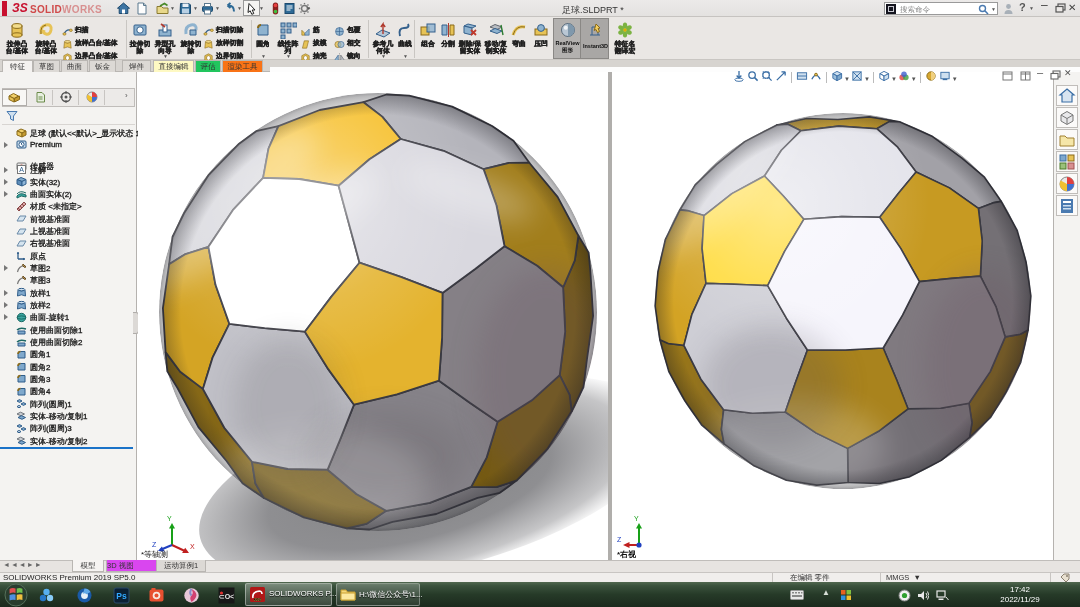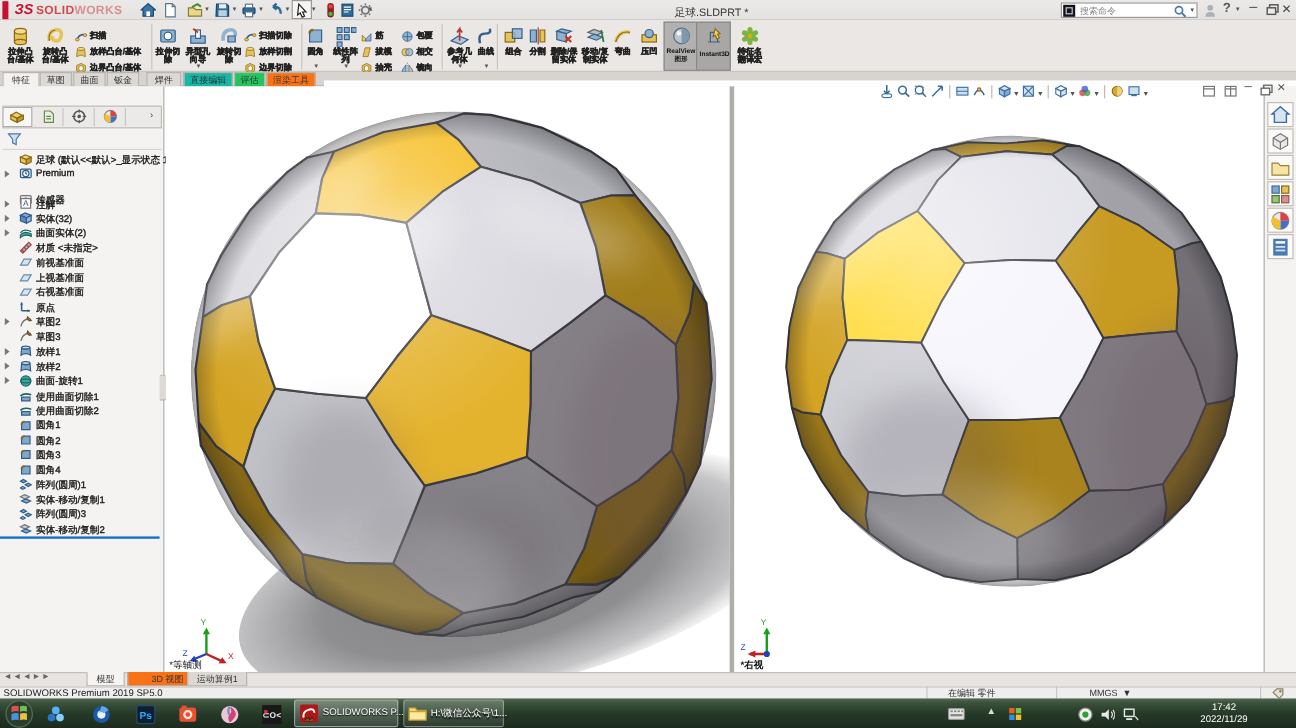--- a/index.html
+++ b/index.html
@@ -289,21 +289,21 @@
 <div class="ab lbl" style="left:601px;top:40px;width:48px">特征名
 翻译宏</div>
 <div class="ab" style="left:0;top:60px;width:1080px;height:12px;background:#d7d4d0"></div>
 <div class="ab" style="left:270px;top:67px;width:810px;height:5px;background:#fdfdfd"></div>
 <div class="ab" style="left:0;top:71px;width:270px;height:1px;background:#b9b6b2"></div>
 <div class="tab" style="left:2px;width:31px;background:#f4f2f0">特征</div>
 <div class="tab" style="left:33px;width:27px;background:#dcd9d5">草图</div>
 <div class="tab" style="left:61px;width:27px;background:#dcd9d5">曲面</div>
 <div class="tab" style="left:89px;width:27px;background:#dcd9d5">钣金</div>
 <div class="tab" style="left:122px;width:29px;background:#dcd9d5">焊件</div>
-<div class="tab" style="left:153px;width:41px;background:#14b8a6">直接编辑</div>
+<div class="tab" style="left:153px;width:41px;background:#fef9c3">直接编辑</div>
 <div class="tab" style="left:195px;width:26px;background:#22c55e">评估</div>
 <div class="tab" style="left:222px;width:41px;background:#f97316">渲染工具</div>
 <div class="ab" style="left:0;top:72px;width:137px;height:4px;background:#eceae8"></div>
 <div class="ab" style="left:0;top:72px;width:137px;height:488px;background:#f4f3f1;border-right:1px solid #b5b2af"></div>
 <div class="ab" style="left:2px;top:88px;width:133px;height:19px;background:#eceae8;border:1px solid #c0bdba"></div>
 <div class="ab" style="left:2px;top:89px;width:25px;height:17px;background:#f8f7f5;border:1px solid #b0adaa"></div>
 <svg class="ab" style="left:8px;top:91px" width="12" height="12" viewBox="0 0 12 12">
     <path d="M1 5 l4.5-2.5 5 2.5 -4.5 2.5 z" fill="#f0cf6a" stroke="#8a6a1a"></path>
     <path d="M1 5 v3.5 l5 2.5 v-3.5 z" fill="#e7c356" stroke="#8a6a1a"></path>
     <path d="M11.5 5 v3.5 l-5 2.5 v-3.5 z" fill="#c49a30" stroke="#8a6a1a"></path>
@@ -730,28 +730,28 @@
 <div class="ab" style="left:1056px;top:195px;width:22px;height:21px;background:#fbfaf9;border:1px solid #c0bdba"></div>
 <svg class="ab" style="left:1058px;top:197px" width="18" height="18" viewBox="0 0 18 18">
     <rect x="3" y="2" width="12" height="14" fill="#4a7ab0"></rect>
     <rect x="5" y="4" width="8" height="2" fill="#fff"></rect>
     <rect x="5" y="8" width="8" height="1.5" fill="#cfe0ef"></rect>
     <rect x="5" y="11" width="8" height="1.5" fill="#cfe0ef"></rect>
   </svg>
 <div class="ab" style="left:0;top:560px;width:1080px;height:12px;background:#e7e4e1;border-top:1px solid #c0bdba"></div>
 <div class="ab" style="left:3px;top:561px;font-size:7px;color:#666;letter-spacing:1px">◄◄◄►►</div>
 <div class="ab" style="left:72px;top:560px;width:32px;height:12px;background:#f6f4f2;border:1px solid #b9b6b2;border-top:none;font-size:7.5px;color:#333;text-align:center;line-height:11px">模型</div>
-<div class="ab" style="left:106px;top:560px;width:67px;height:12px;background:#f97316;border:1px solid #b9b6b2;border-top:none;font-size:7.5px;color:#333;text-align:center;line-height:11px">3D 视图</div>
+<div class="ab" style="left:106px;top:560px;width:67px;height:12px;background:#d946ef;border:1px solid #b9b6b2;border-top:none;font-size:7.5px;color:#333;text-align:left;line-height:11px">3D 视图</div>
 <div class="ab" style="left:156px;top:560px;width:50px;height:12px;background:#dcd9d5;border:1px solid #b9b6b2;border-top:none;font-size:7.5px;color:#333;text-align:center;line-height:11px">运动算例1</div>
 <div class="ab" style="left:0;top:572px;width:1080px;height:10px;background:#f0eeec;border-top:1px solid #c8c5c2"></div>
 <div class="ab" style="left:3px;top:573px;font-size:8px;color:#222">SOLIDWORKS Premium 2019 SP5.0</div>
 <div class="ab" style="left:790px;top:573px;font-size:7.5px;color:#333">在编辑 零件</div>
 <div class="ab" style="left:772px;top:572px;width:1px;height:10px;background:#c8c5c2"></div>
 <div class="ab" style="left:880px;top:572px;width:1px;height:10px;background:#c8c5c2"></div>
-<div class="ab" style="left:908px;top:573px;font-size:7.5px;color:#333">MMGS&nbsp;&nbsp;▼</div>
+<div class="ab" style="left:886px;top:573px;font-size:7.5px;color:#333">MMGS&nbsp;&nbsp;▼</div>
 <div class="ab" style="left:1050px;top:572px;width:1px;height:10px;background:#c8c5c2"></div>
 <svg class="ab" style="left:1060px;top:573px" width="10" height="9" viewBox="0 0 10 9">
     <path d="M1 4 L4 1 H9 V6 L6 9 ZZ" fill="#e8e0d0" stroke="#8a8070"></path>
     <circle cx="7" cy="3" r="1" fill="#8a8070"></circle>
   </svg>
 <div class="ab" style="left:0;top:582px;width:1080px;height:25px;background:linear-gradient(#51684f 0%,#3a523c 15%,#263a28 50%,#1b2a1d 100%)"></div>
 <svg class="ab" style="left:4px;top:583px" width="24" height="24" viewBox="0 0 24 24">
 <circle cx="12" cy="12" r="11" fill="#2a3d2e" stroke="#55705a"></circle>
 <g transform="translate(12 12) scale(0.92)">
 <path d="M-7 -1.5 Q-3 -3.5 -0.5 -2.2 L-0.5 -7 Q-4 -8.2 -7 -6.5 Z" fill="#e05050"></path>

